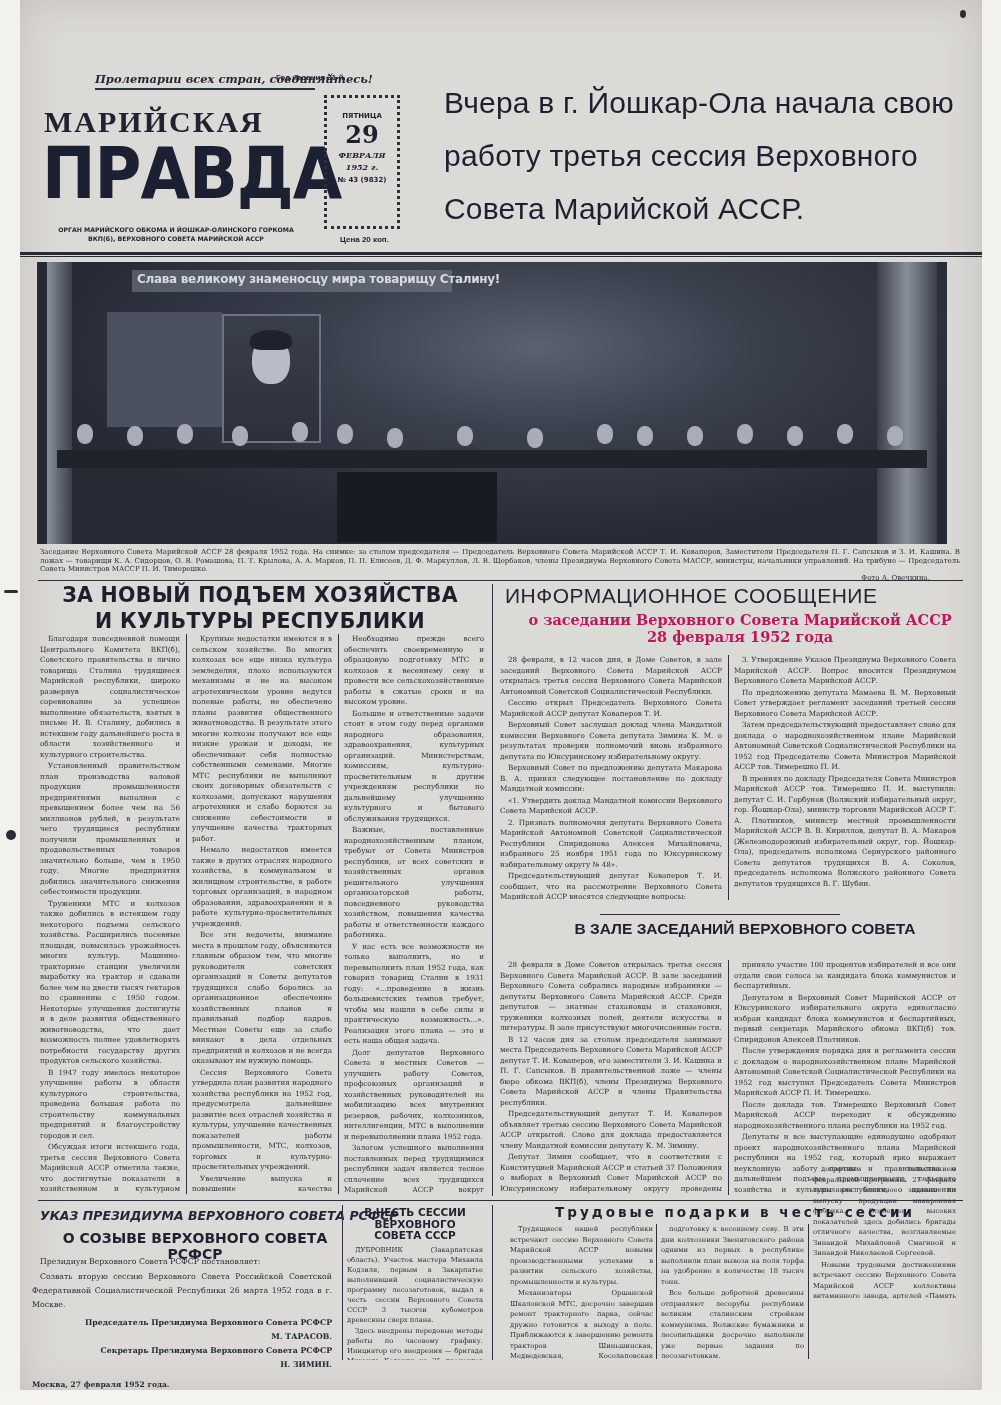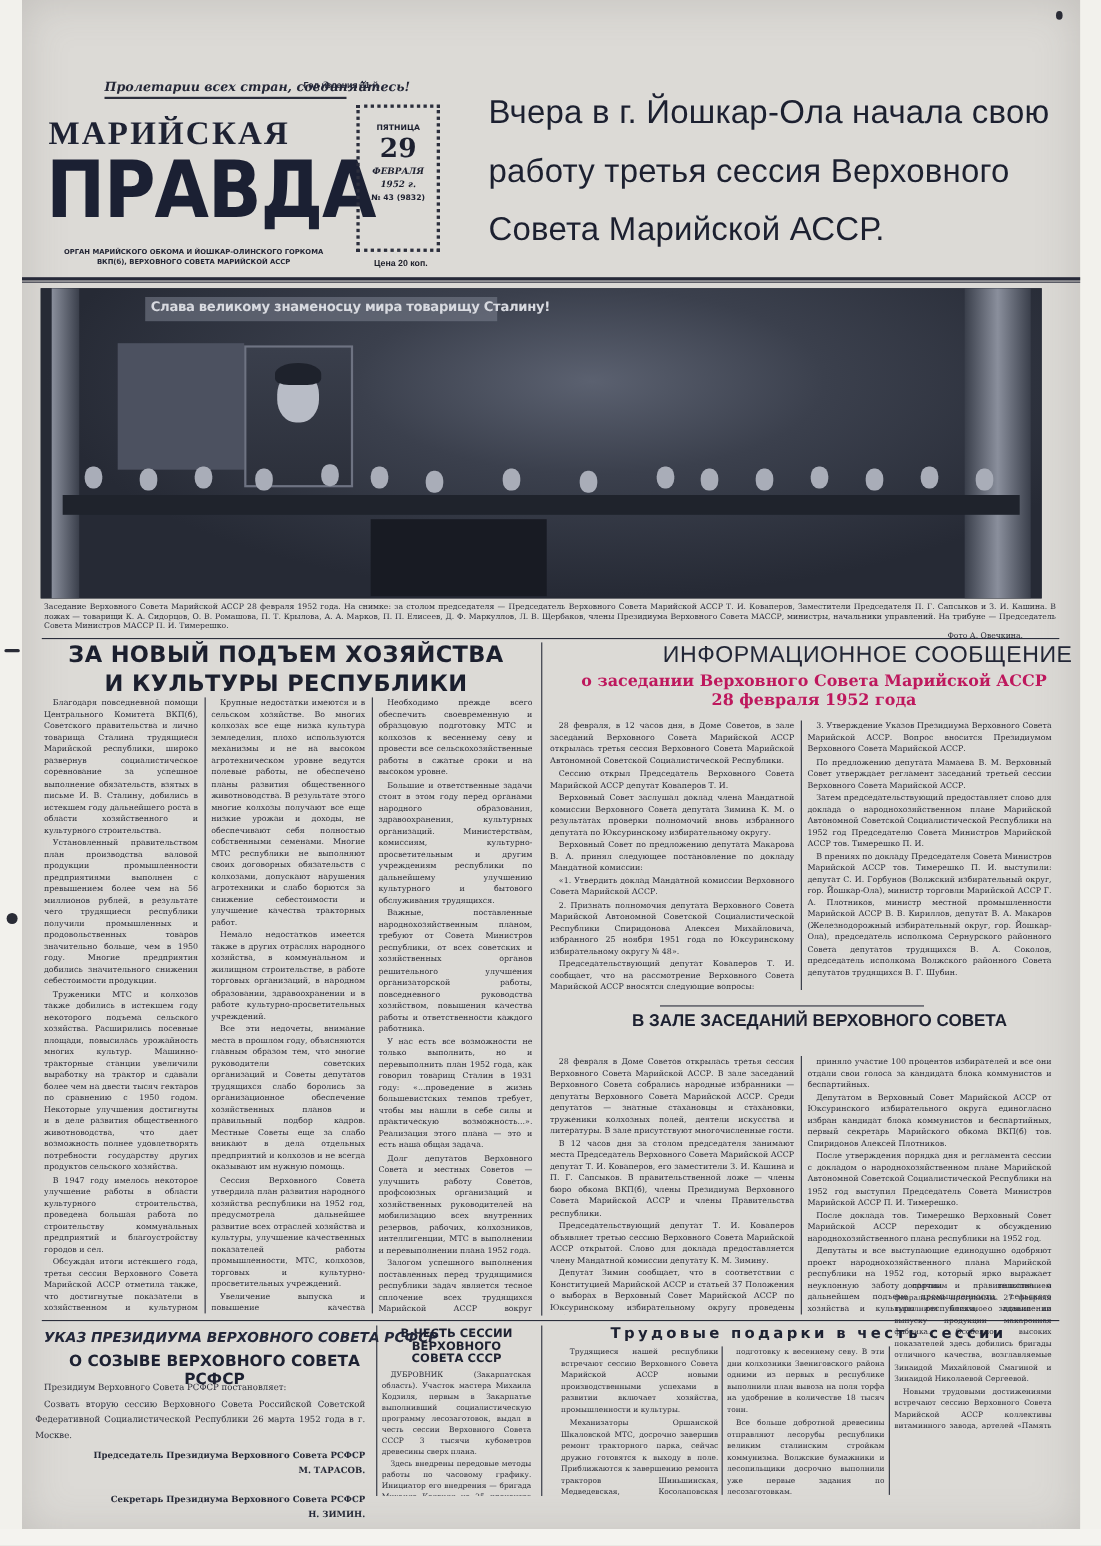--- a/index.html
+++ b/index.html
@@ -41,21 +41,21 @@
   .caption{left:40px;top:548px;width:920px;font-family:"DejaVu Serif",serif;font-size:7px;line-height:8.5px;color:#2a2c38;text-align:justify;}
   .caption .credit{display:block;text-align:right;padding-right:30px;}
   .cap-rule{left:38px;top:580px;width:925px;height:1px;background:#2b2e3c;}
   
   .lead-title{left:40px;top:582px;width:440px;text-align:center;font-family:"DejaVu Sans",sans-serif;font-weight:bold;font-size:20.5px;line-height:26px;color:#1b1f2e;letter-spacing:.3px;}
   .col{font-family:"DejaVu Serif",serif;font-size:7.2px;line-height:10.5px;color:#2a2c38;text-align:justify;overflow:hidden;}
   .col p{margin:0 0 1px 0;text-indent:8px;}
   .vrule{width:1px;background:#2b2e3c;}
   .hrule{height:1px;background:#2b2e3c;}
   
-  .info-title{left:505px;top:584px;width:470px;text-align:right;font-family:"Liberation Sans",sans-serif;font-size:21px;color:#222636;letter-spacing:.5px;}
+  .info-title{left:505px;top:584px;width:470px;text-align:left;font-family:"Liberation Sans",sans-serif;font-size:21px;color:#222636;letter-spacing:.5px;}
   .info-sub{left:505px;top:611px;width:470px;text-align:center;font-family:"DejaVu Serif",serif;font-weight:bold;font-size:14.5px;line-height:17px;color:#be185d;}
   .hall-title{left:555px;top:920px;width:380px;text-align:center;font-family:"Liberation Sans",sans-serif;font-weight:bold;font-size:15.5px;line-height:17px;color:#1c2030;}
   
   .ukaz-kicker{left:40px;top:1208px;font-family:"DejaVu Sans",sans-serif;font-style:italic;font-weight:bold;font-size:12.5px;color:#23273a;}
   .ukaz-title{left:50px;top:1230px;width:290px;text-align:center;font-family:"DejaVu Sans",sans-serif;font-weight:bold;font-size:14px;color:#1d2132;}
   .ukaz-body{left:32px;top:1255px;width:300px;font-size:7.8px;line-height:14px;}
   .ukaz-sign{font-family:"DejaVu Serif",serif;font-weight:bold;font-size:7.8px;color:#262a38;text-align:right;}
   .honor-title{left:345px;top:1207px;width:140px;text-align:center;font-family:"DejaVu Sans",sans-serif;font-weight:bold;font-size:10.5px;line-height:11.5px;color:#1e2232;}
   .gifts-title{left:510px;top:1204px;width:450px;text-align:center;font-family:"DejaVu Sans",sans-serif;font-weight:bold;font-size:13.5px;letter-spacing:3px;color:#1d2132;}
   .bottom-strip{left:0;top:1390px;width:1001px;height:15px;background:#f4f3ef;}
@@ -204,40 +204,40 @@
 </div>
 <div class="abs hrule" style="left:38px;top:1200px;width:925px;"></div>
 
 <div class="abs ukaz-kicker">УКАЗ ПРЕЗИДИУМА ВЕРХОВНОГО СОВЕТА РСФСР</div>
 <div class="abs ukaz-title">О СОЗЫВЕ ВЕРХОВНОГО СОВЕТА РСФСР</div>
 <div class="abs col ukaz-body">
   <p>Президиум Верховного Совета РСФСР постановляет:</p>
   <p>Созвать вторую сессию Верховного Совета Российской Советской Федеративной Социалистической Республики 26 марта 1952 года в г. Москве.</p>
   <div class="ukaz-sign" style="margin-top:4px">Председатель Президиума Верховного Совета РСФСР</div>
   <div class="ukaz-sign">М. ТАРАСОВ.</div>
-  <div class="ukaz-sign" style="margin-top:12px">Секретарь Президиума Верховного Совета РСФСР</div>
+  <div class="ukaz-sign" style="margin-top:0">Секретарь Президиума Верховного Совета РСФСР</div>
   <div class="ukaz-sign">Н. ЗИМИН.</div>
   <div style="margin-top:6px;font-size:7.5px;font-weight:bold;">Москва, 27 февраля 1952 года.</div>
 </div>
 <div class="abs vrule" style="left:342px;top:1205px;height:155px;"></div>
 
 <div class="abs honor-title">
   <div>В ЧЕСТЬ СЕССИИ</div>
   <div>ВЕРХОВНОГО</div>
   <div>СОВЕТА СССР</div>
 </div>
 <div class="abs col" style="left:347px;top:1245px;width:136px;height:115px;font-size:6.8px;line-height:10px;">
   <p>ДУБРОВНИК (Закарпатская область). Участок мастера Михаила Кодзиля, первым в Закарпатье выполнивший социалистическую программу лесозаготовок, выдал в честь сессии Верховного Совета СССР 3 тысячи кубометров древесины сверх плана.</p>
   <p>Здесь внедрены передовые методы работы по часовому графику. Инициатор его внедрения — бригада Михаила Кодзиля на 25 процентов увеличила заготовку в выходной день.</p>
 </div>
 <div class="abs vrule" style="left:492px;top:1205px;height:155px;"></div>
 
 <div class="abs gifts-title">Трудовые подарки в честь сессии</div>
 <div class="abs col" style="left:510px;top:1224px;width:143px;height:135px;font-size:6.8px;line-height:10.5px;">
-  <p>Трудящиеся нашей республики встречают сессию Верховного Совета Марийской АССР новыми производственными успехами в развитии включает хозяйства, промышленности и культуры.</p>
+  <p>Трудящиеся нашей республики встречают сессию Верховного Совета Марийской АССР новыми производственными успехами в развитии сельского хозяйства, промышленности и культуры.</p>
   <p>Механизаторы Оршанской Шкаловской МТС, досрочно завершив ремонт тракторного парка, сейчас дружно готовятся к выходу в поле. Приближаются к завершению ремонта тракторов Шиньшинская, Медведевская, Косолаповская машинно-тракторные станции. Все шире развертывается социалистическое соревнование трудящихся колхозной деревни за образцовую</p>
 </div>
 <div class="abs vrule" style="left:656px;top:1224px;height:135px;"></div>
 <div class="abs col" style="left:661px;top:1224px;width:143px;height:135px;font-size:6.8px;line-height:10.5px;">
   <p>подготовку к весеннему севу. В эти дни колхозники Звениговского района одними из первых в республике выполнили план вывоза на поля торфа на удобрение в количестве 18 тысяч тонн.</p>
   <p>Все больше добротной древесины отправляют лесорубы республики великим сталинским стройкам коммунизма. Волжские бумажники и лесопильщики досрочно выполнили уже первые задания по лесозаготовкам.</p>
 
 </div>
 <div class="abs vrule" style="left:808px;top:1224px;height:135px;"></div>
 <div class="abs col" style="left:813px;top:1164px;width:143px;height:135px;font-size:6.8px;line-height:10.5px;">

